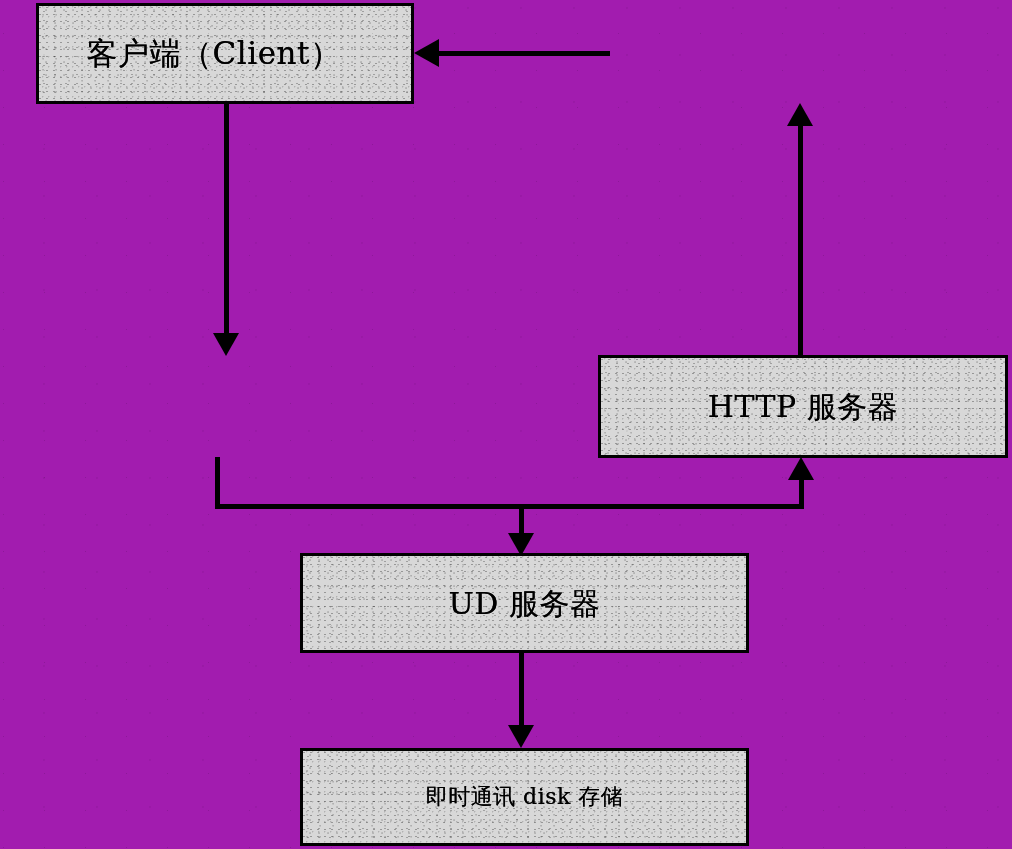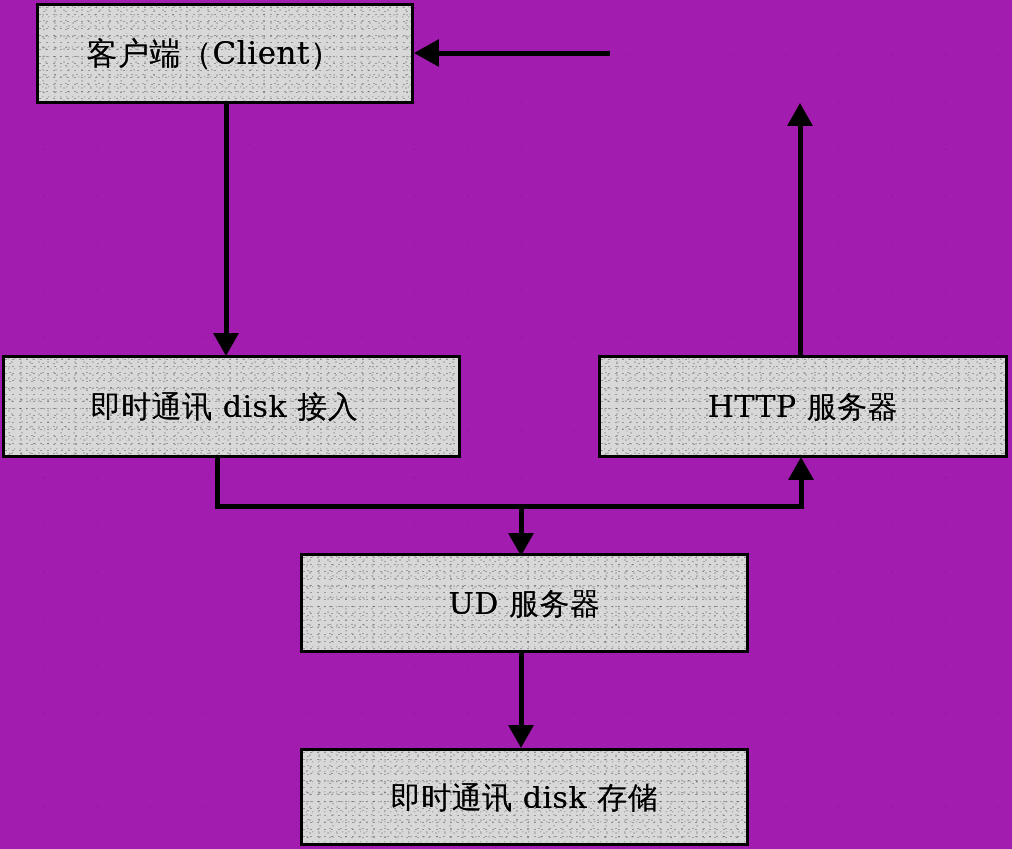--- a/index.html
+++ b/index.html
@@ -47,21 +47,21 @@
   .node.cjk .node-label { font-family: "DejaVu Serif", "Liberation Serif", serif; }
 
   
   #node-client      { left: 36px;  top: 3px;   width: 378px; height: 101px; font-size: 31px; }
   #node-client .node-label { padding-right: 22px; }
   #node-media       { left: 608px; top: 3px;   width: 385px; height: 101px; font-size: 30px; }
   #node-im-access   { left: 2px;   top: 355px; width: 459px; height: 103px; font-size: 30px; }
   #node-im-access .node-label { padding-right: 14px; }
   #node-http        { left: 598px; top: 355px; width: 410px; height: 103px; font-size: 30px; }
   #node-ud          { left: 300px; top: 553px; width: 449px; height: 100px; font-size: 30px; }
-  #node-storage     { left: 300px; top: 748px; width: 449px; height: 98px;  font-size: 30px; }
+  #node-storage     { left: 300px; top: 748px; width: 449px; height: 98px;  font-size: 22px; }
 
   
   .edge {
     position: absolute;
     background: #000000;
   }
   .edge.h { height: 5px; }
   .edge.v { width: 5px; }
 
   .arrowhead {
@@ -100,23 +100,20 @@
 </head>
 <body>
 
 <div id="diagram-canvas">
 
   <div class="node cjk" id="node-client">
     <span class="node-label">客户端（Client）</span>
   </div>
 
 
-  <div class="node cjk" id="node-im-access">
-    <span class="node-label">即时通讯 disk 接入</span>
-  </div>
 
   <div class="node cjk" id="node-ud">
     <span class="node-label">UD 服务器</span>
   </div>
 
   <div class="node cjk" id="node-http">
     <span class="node-label">HTTP 服务器</span>
   </div>
 
   <div class="node cjk" id="node-storage">

